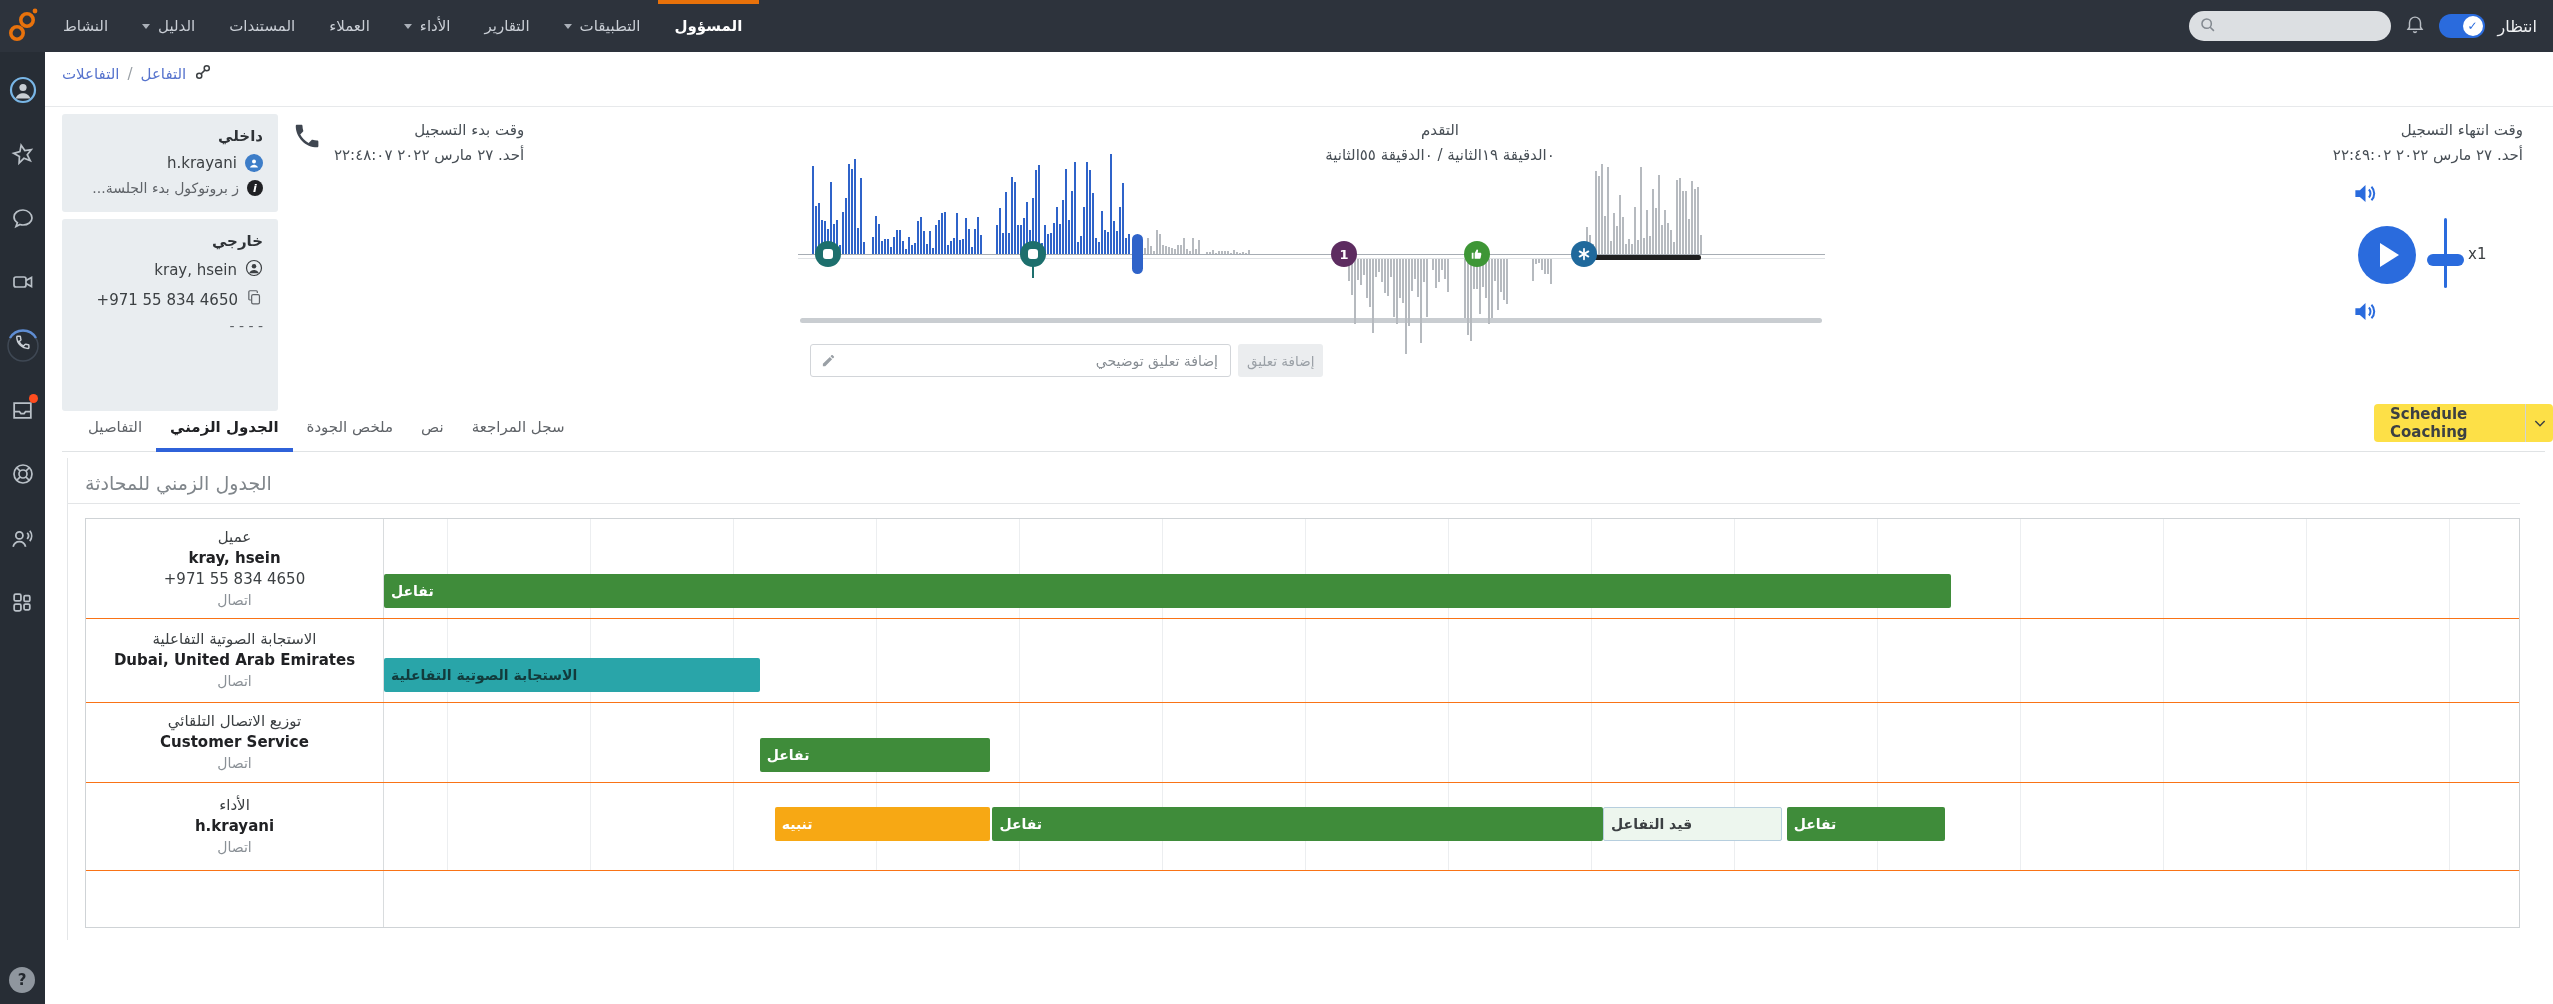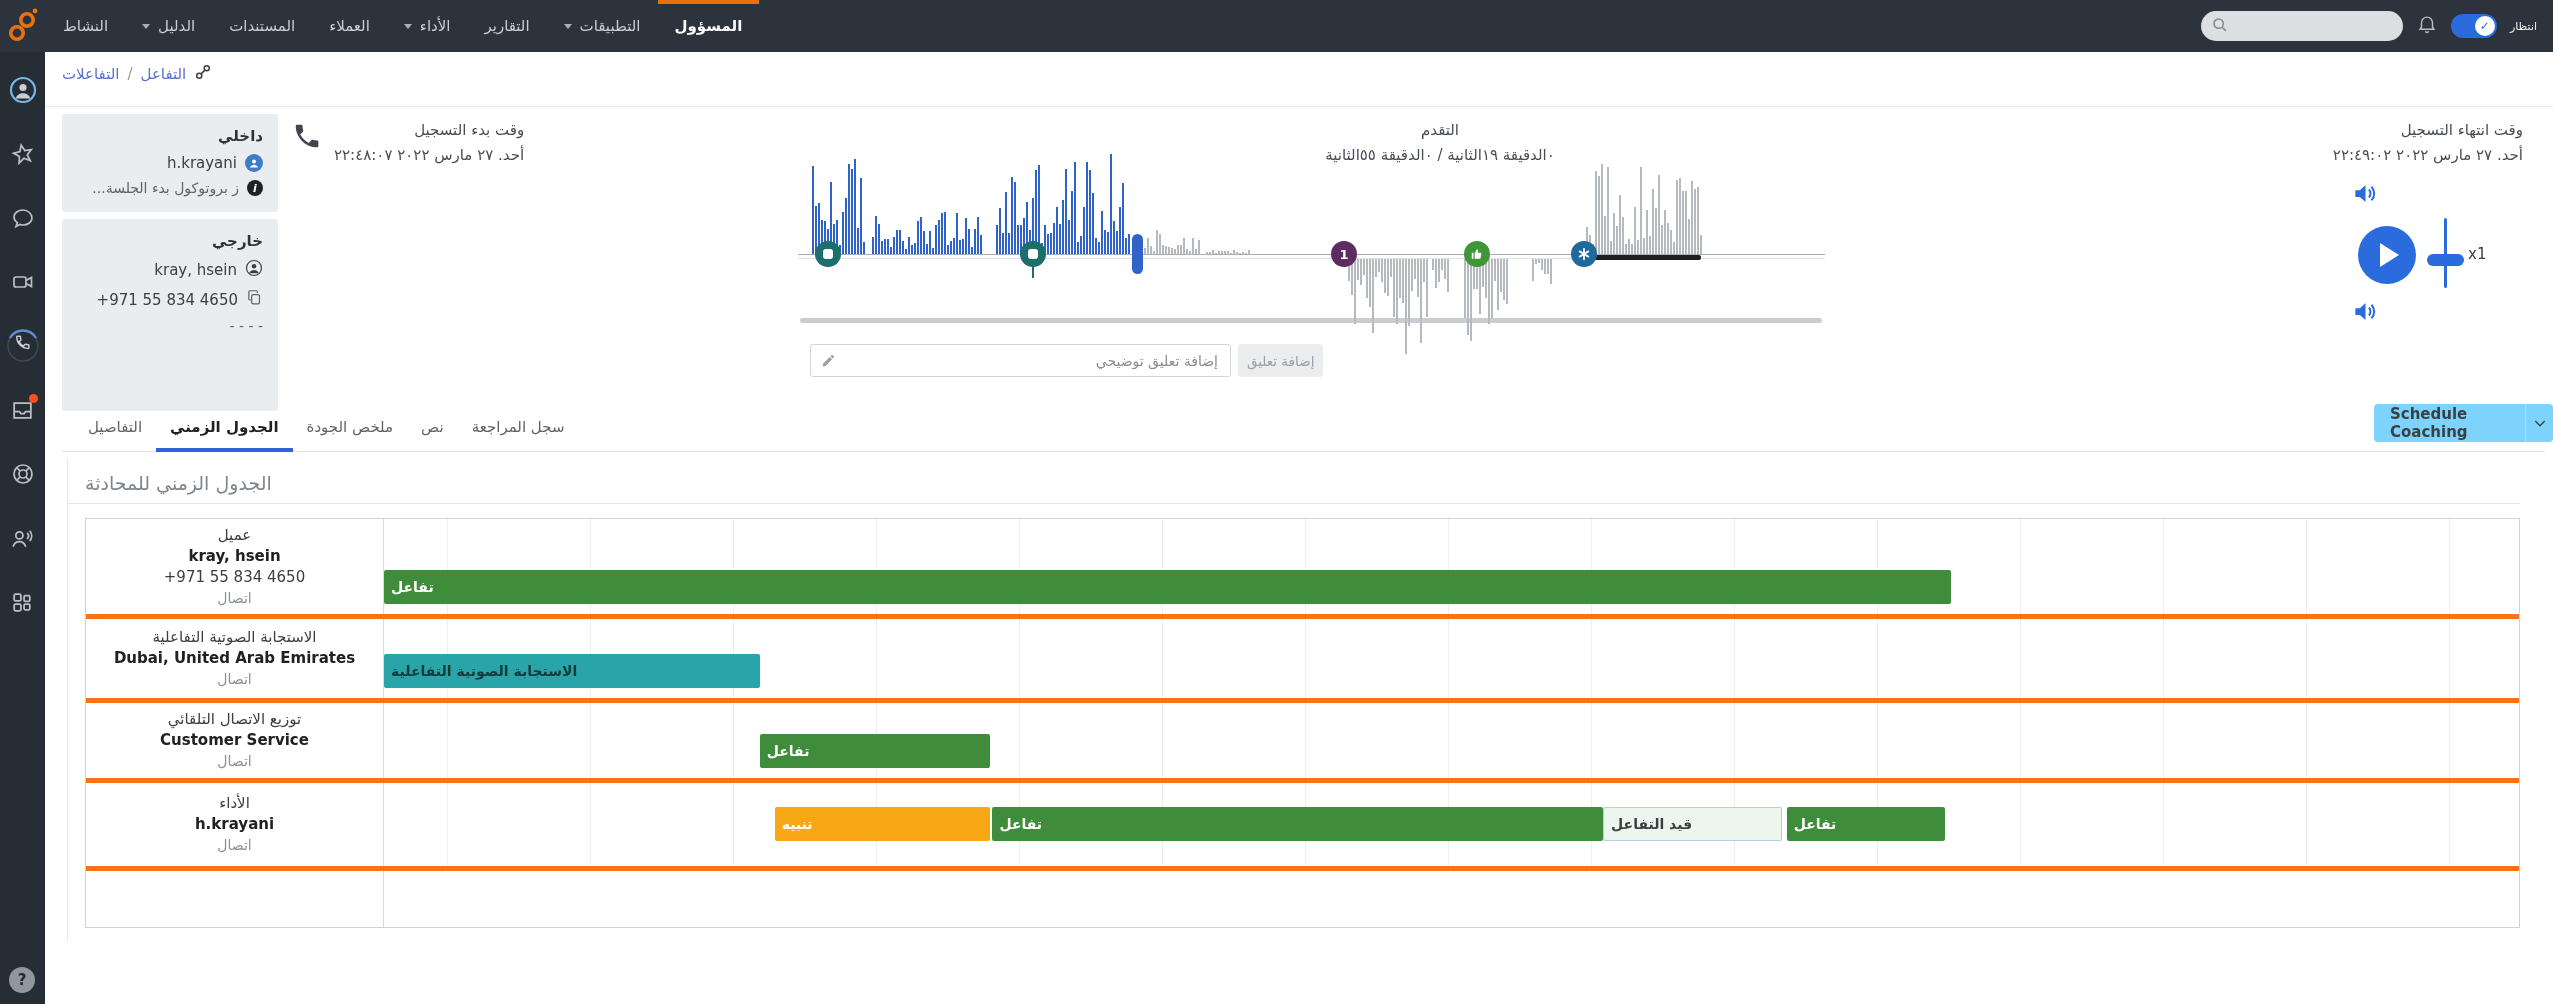--- a/index.html
+++ b/index.html
@@ -12,21 +12,21 @@
 .logo{width:46px;height:52px;display:flex;align-items:center;justify-content:center}
 #nav-items{display:flex;height:52px;align-items:stretch}
 .nav-item{display:flex;align-items:center;gap:8px;padding:0 17px;color:#c9ced5;font-size:15px;cursor:pointer}
 .nav-item.active{color:#fff;font-weight:bold;box-shadow:inset 0 4px 0 #e8710a}
 .caret{width:0;height:0;border-left:4.5px solid transparent;border-right:4.5px solid transparent;border-top:5px solid #aab0b8}
 .nav-right{margin-left:auto;display:flex;align-items:center;gap:13px;padding-right:16px}
 .search{width:202px;height:30px;border-radius:15px;background:#dcdfe2;display:flex;align-items:center;padding:0 10px;gap:7px}
 .search input{border:0;outline:0;background:transparent;flex:1;font-size:14px;color:#333;font-family:inherit}
 .toggle{width:46px;height:24px;border-radius:12px;background:#2a6bdd;position:relative;cursor:pointer}
 .toggle .knob{position:absolute;right:2px;top:2px;width:20px;height:20px;border-radius:50%;background:#fff;color:#2a6bdd;font-size:12px;font-weight:bold;display:flex;align-items:center;justify-content:center}
-.status-label{color:#f0f2f4;font-size:11px}
+.status-label{color:#f0f2f4;font-size:16px}
 
 
 .sidebar{position:absolute;left:0;top:52px;width:45px;height:952px;background:#272d35;z-index:25;display:flex;flex-direction:column;align-items:center;padding-top:6px}
 .side-icon{width:45px;height:64px;display:flex;align-items:center;justify-content:center;cursor:pointer;position:relative}
 .badge-dot{position:absolute;top:16px;right:7px;width:9px;height:9px;border-radius:50%;background:#ff4d1f}
 .help-badge{position:absolute;left:9px;top:967px;width:26px;height:26px;border-radius:50%;background:#8f969e;color:#23282e;font-size:15px;font-weight:bold;display:flex;align-items:center;justify-content:center;z-index:26;cursor:pointer}
 
 
 .crumbs{position:absolute;left:62px;top:63px;display:flex;direction:rtl;align-items:center;gap:8px;font-size:15px}
 .crumbs .lnk{color:#5673cd;cursor:pointer}
@@ -74,32 +74,32 @@
 .comment-input input{position:absolute;inset:0;border:0;outline:0;padding:0 12px 0 34px;font-size:14px;direction:rtl;font-family:inherit;color:#3c4043;background:transparent}
 .comment-input input::placeholder{color:#878d93}
 .comment-input .pencil{position:absolute;left:10px;top:8px}
 .comment-btn{position:absolute;left:1238px;top:344px;height:33px;padding:0 9px;background:#ebedef;border:0;border-radius:3px;color:#9aa0a6;font-size:13.5px;font-family:inherit;display:flex;align-items:center;cursor:default}
 
 
 .tabbar-line{position:absolute;left:62px;right:8px;top:451px;border-top:1px solid #e0e3e5}
 .tabs{position:absolute;left:74px;top:404px;height:48px;display:flex}
 .tab{padding:0 14px;font-size:15px;color:#5f6368;line-height:46px;cursor:pointer;white-space:nowrap}
 .tab.active{color:#202124;font-weight:bold;border-bottom:4px solid #2f62d9}
-.coach-btn{position:absolute;left:2374px;top:404px;height:38px;background:#7dd3fc;border-radius:4px;display:flex;align-items:stretch;cursor:pointer;overflow:hidden}
+.coach-btn{position:absolute;left:2374px;top:404px;height:38px;background:#fde047;border-radius:4px;display:flex;align-items:stretch;cursor:pointer;overflow:hidden}
 .coach-main{display:flex;align-items:center;padding:0 16px;font-size:15px;font-weight:600;color:#3c4043}
 .coach-div{width:1px;background:#d0d3d6}
 .coach-caret{display:flex;align-items:center;justify-content:center;width:36px}
 
 
 .sec-title{position:absolute;left:85px;top:472px;font-size:19px;color:#80868b;direction:rtl}
 .sec-underline{position:absolute;left:68px;top:503px;width:2452px;border-top:1px solid #e3e5e7}
 .panel-edge{position:absolute;left:67px;top:458px;height:482px;border-left:1px solid #e4e6e8}
 
 .ttable{position:absolute;left:85px;top:518px;width:2435px;border:1px solid #cfd3d6}
-.t-row{display:flex;border-bottom:5px solid #f97316;position:relative}
+.t-row{display:flex;border-bottom:1px solid #f97316;position:relative}
 .t-row:last-child{border-bottom:0}
 .t-label{width:298px;border-right:1px solid #d9dcde;display:flex;flex-direction:column;align-items:center;justify-content:center;direction:rtl;gap:2px;padding:4px 6px}
 .t-line{font-size:15px;color:#3c4043;line-height:19px}
 .t-line.b{font-weight:bold;color:#202124}
 .t-line.m{color:#8a9096;font-size:14px}
 .t-cells{flex:1;position:relative;background-image:repeating-linear-gradient(to right,#eceef0 0,#eceef0 1px,transparent 1px,transparent 143px);background-position:63px 0}
 .tbar{position:absolute;height:34px;border-radius:2px;display:flex;align-items:center;padding:0 7px;font-size:14px;font-weight:bold;white-space:nowrap;overflow:hidden;direction:rtl;justify-content:flex-end;cursor:pointer}
 .f-label{position:absolute;top:16px;font-size:15px;color:#3c4043;direction:rtl;white-space:nowrap}
 </style>
 </head>

